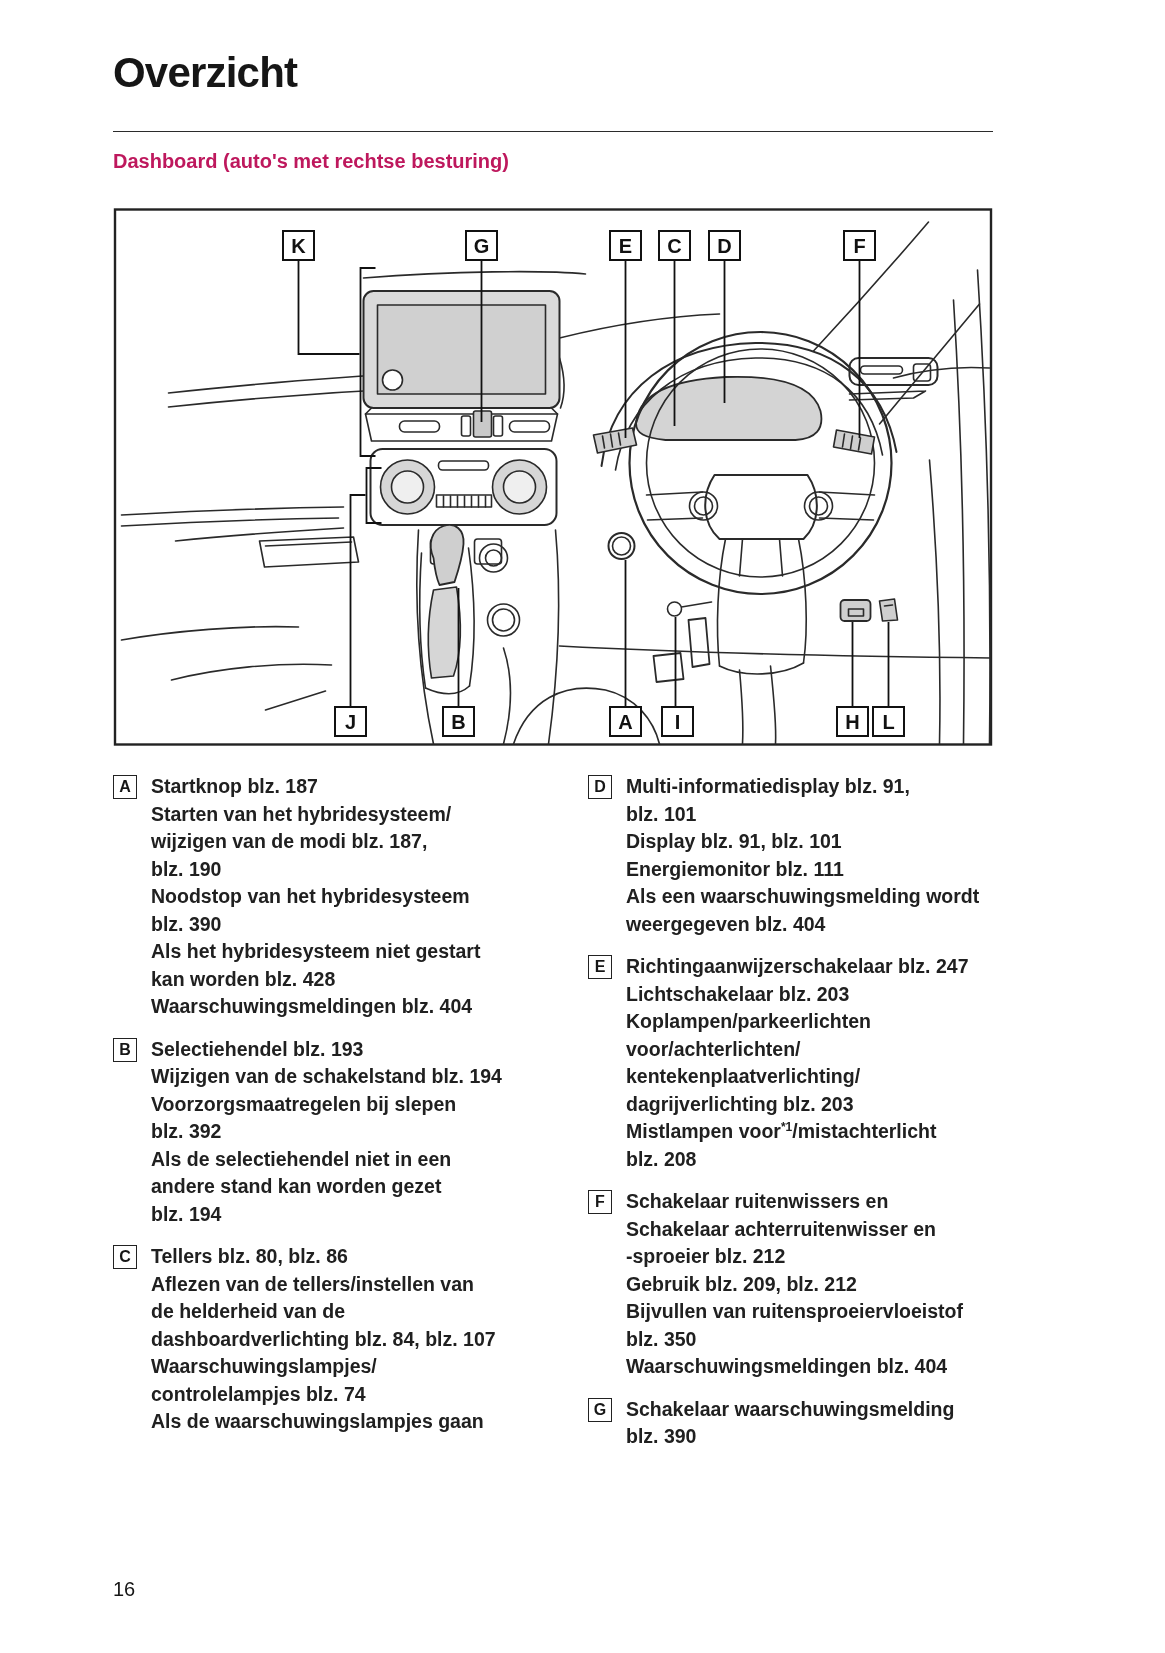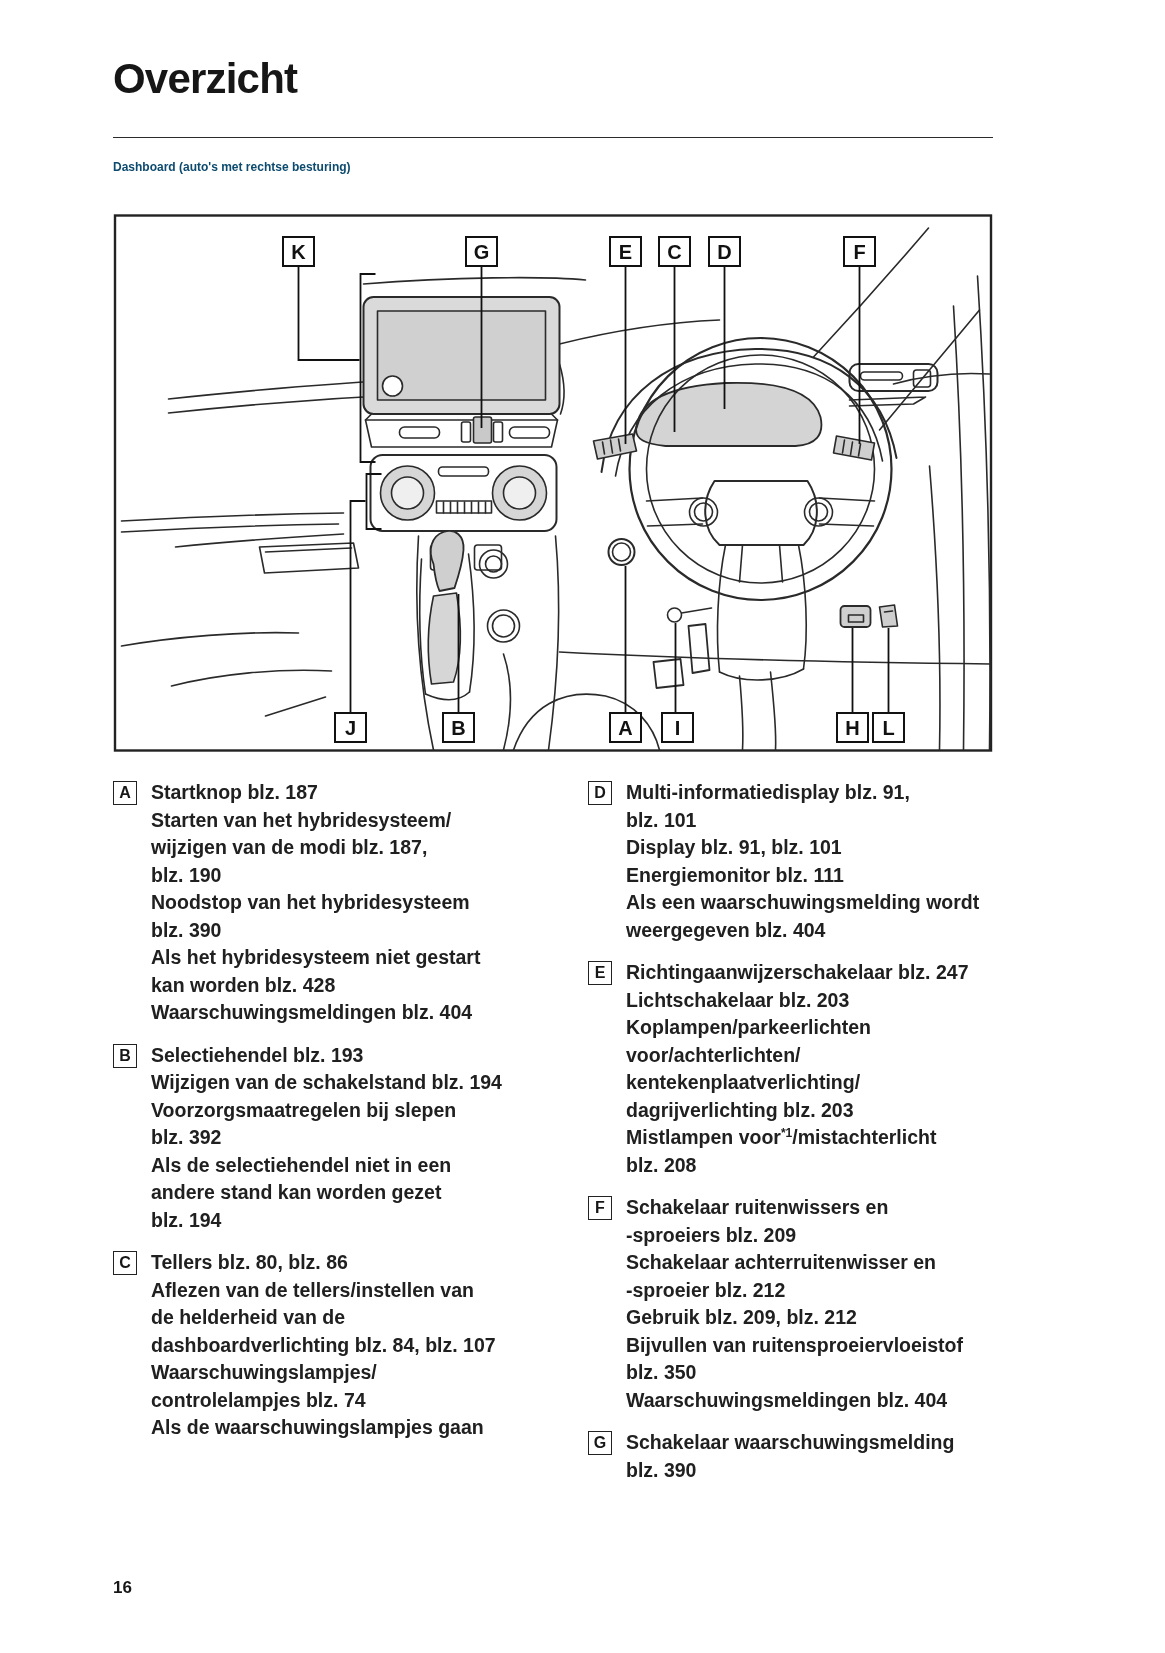--- a/index.html
+++ b/index.html
@@ -1,42 +1,42 @@
 <!DOCTYPE html>
 <html><head>
 <meta charset="utf-8">
 <style>
   html,body{margin:0;padding:0;background:#fff;}
   body{
     width:1165px;height:1653px;position:relative;overflow:hidden;
     font-family:"Liberation Sans",sans-serif;color:#1a1a1a;
     -webkit-font-smoothing:antialiased;
   }
-  .content{position:absolute;left:113px;top:12px;width:880px;}
+  .content{position:absolute;left:113px;top:6px;width:880px;}
   h1.title{
     margin:44px 0 0 0;font-size:42px;line-height:46px;font-weight:bold;
     letter-spacing:-0.8px;color:#161616;
   }
   .rule{margin-top:35px;height:0;border-top:1.6px solid #2b2b2b;width:880px;}
-  h2.subtitle{margin:18px 0 0 0;font-size:12px;line-height:23px;font-weight:bold;color:#0c4a6e;}
+  h2.subtitle{margin:18px 0 0 0;font-size:20px;line-height:23px;font-weight:bold;color:#be185d;}
   .diagram{margin-top:35px;width:880px;height:538px;position:relative;}
   .diagram svg{display:block;}
   .cols{display:flex;margin-top:27px;width:940px;}
   .col{flex:none;}
   .col.left{width:447px;margin-right:28px;}
   .col.right{width:465px;}
   .item{display:flex;margin-bottom:15px;}
   .letter-box{
     flex:none;width:24px;height:24px;border:1.7px solid #222;box-sizing:border-box;
     font-weight:bold;font-size:16px;line-height:21px;text-align:center;
     margin-right:14px;margin-top:2px;color:#161616;background:#fff;
   }
   .lines{font-size:19.5px;line-height:27.5px;white-space:nowrap;color:#202020;font-weight:bold;}
   .lines sup{font-size:12px;line-height:0;}
-  .pageno{position:absolute;left:113px;top:1578px;font-size:17px;font-weight:bold;color:#161616;}
+  .pageno{position:absolute;left:113px;top:1578px;font-size:20px;font-weight:normal;color:#161616;}
 </style>
 </head>
 <body>
 
 <div class="content">
 
   <h1 class="title">Overzicht</h1>
   <div class="rule"></div>
   <h2 class="subtitle">Dashboard (auto's met rechtse besturing)</h2>
 
@@ -315,21 +315,20 @@
             <div>kentekenplaatverlichting/</div>
             <div>dagrijverlichting blz. 203</div>
             <div>Mistlampen voor<sup>*1</sup>/mistachterlicht</div>
             <div>blz. 208</div>
           </div>
         </div>
         <div class="item">
           <span class="letter-box">F</span>
           <div class="lines">
             <div>Schakelaar ruitenwissers en</div>
-            <div>-sproeiers blz. 209</div>
             <div>Schakelaar achterruitenwisser en</div>
             <div>-sproeier blz. 212</div>
             <div>Gebruik blz. 209, blz. 212</div>
             <div>Bijvullen van ruitensproeiervloeistof</div>
             <div>blz. 350</div>
             <div>Waarschuwingsmeldingen blz. 404</div>
           </div>
         </div>
         <div class="item">
           <span class="letter-box">G</span>

